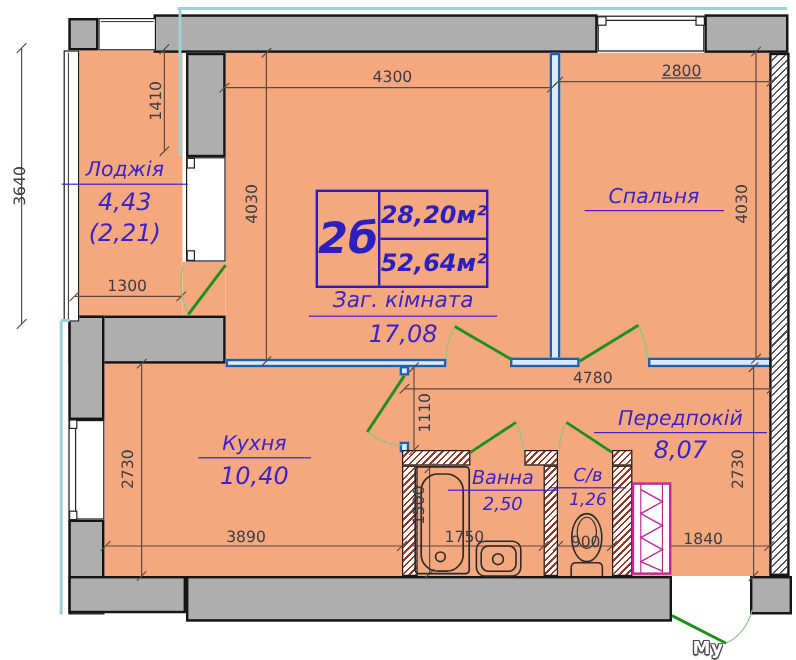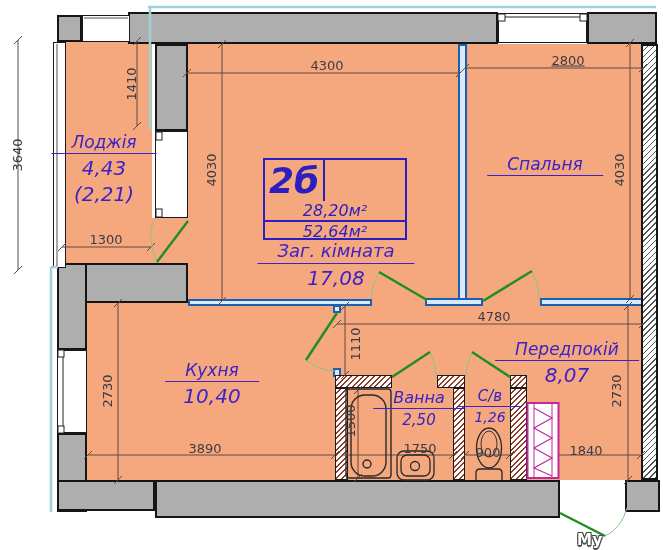--- a/index.html
+++ b/index.html
@@ -16,26 +16,26 @@
   .window{background:#ffffff;border:1.2px solid #1a1a1a;z-index:13;}
   .overlay{position:absolute;left:0;top:0;z-index:20;}
   .room-label{position:absolute;transform:translateX(-50%);text-align:center;color:#3B23C8;
     font-style:italic;line-height:1.2;z-index:30;white-space:nowrap;}
   .rname{font-size:17px;border-bottom:1.6px solid #3B23C8;padding:0 20px 1px;}
   .rarea{font-size:20px;padding-top:2px;}
   .dim{position:absolute;color:#3C3C44;font-size:13px;z-index:26;white-space:nowrap;
     transform:translate(-50%,-50%);}
   .dim.vert{transform:translate(-50%,-50%) rotate(-90deg);}
   .type-table{position:absolute;left:263px;top:158px;width:140px;height:78px;
-    border:2px solid #2B1FC0;display:flex;z-index:30;flex-direction:column;}
+    border:2px solid #2B1FC0;display:flex;z-index:30;}
   .type-cell-left{width:58px;border-right:2px solid #2B1FC0;display:flex;align-items:center;
     justify-content:center;color:#2B1FC0;font-size:36px;font-style:italic;font-weight:bold;}
   .type-rows{flex:1;display:flex;flex-direction:column;}
   .type-row{flex:1;border-bottom:2px solid #2B1FC0;display:flex;align-items:center;
-    justify-content:center;color:#2B1FC0;font-style:italic;font-size:16px;}
+    justify-content:center;color:#2B1FC0;font-style:italic;font-size:20px;font-weight:bold;}
   .type-row:last-child{border-bottom:none;}
   .watermark{position:absolute;left:577px;top:531px;font-weight:bold;font-size:15px;color:#fff;
     z-index:40;letter-spacing:.5px;
     text-shadow:-1px -1px 0 #4a4a4a,1px -1px 0 #4a4a4a,-1px 1px 0 #4a4a4a,1px 1px 0 #4a4a4a,0 2px 1px #4a4a4a;}
 </style>
 </head>
 <body>
 
 <div id="plan">
 
@@ -234,19 +234,19 @@
   <div class="dim" style="left:106px;top:239px;">1300</div>
   <div class="dim" style="left:327px;top:65px;">4300</div>
   <div class="dim vert" style="left:211px;top:170px;">4030</div>
   <div class="dim" style="left:568px;top:60px;text-decoration:underline;">2800</div>
   <div class="dim vert" style="left:619px;top:170px;">4030</div>
   <div class="dim" style="left:494px;top:316px;">4780</div>
   <div class="dim vert" style="left:355px;top:344px;">1110</div>
   <div class="dim vert" style="left:107px;top:391px;">2730</div>
   <div class="dim" style="left:205px;top:448px;">3890</div>
   <div class="dim vert" style="left:350px;top:421px;">1500</div>
-  <div class="dim" style="left:420px;top:448px;">1750</div>
+  <div class="dim" style="left:387px;top:448px;">1750</div>
   <div class="dim" style="left:488px;top:452px;">900</div>
   <div class="dim" style="left:586px;top:450px;">1840</div>
   <div class="dim vert" style="left:616px;top:391px;">2730</div>
 
   <div class="watermark">My House</div>
 </div>
 
 </body></html>

